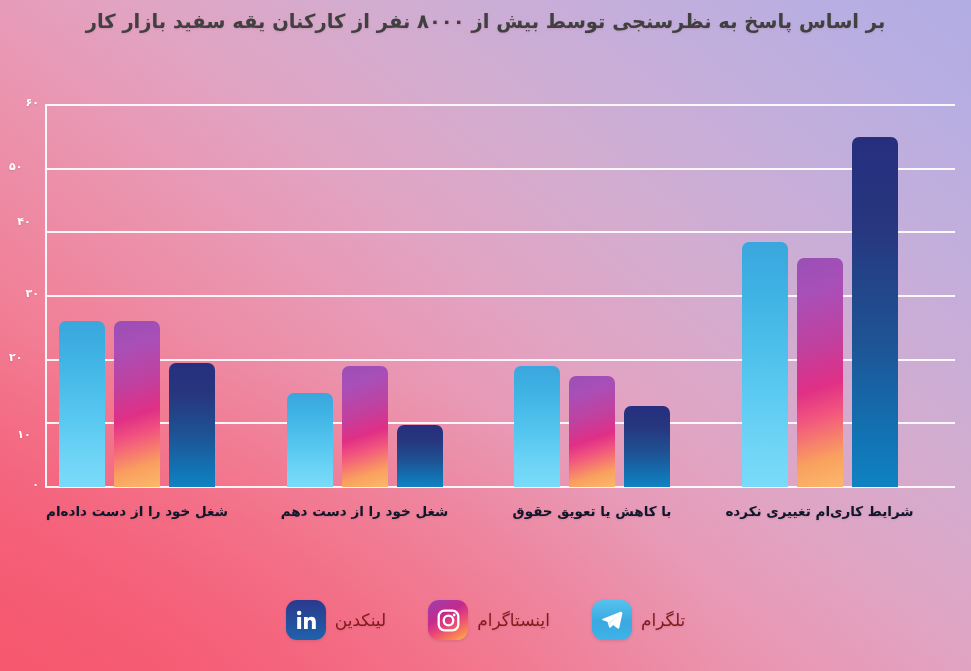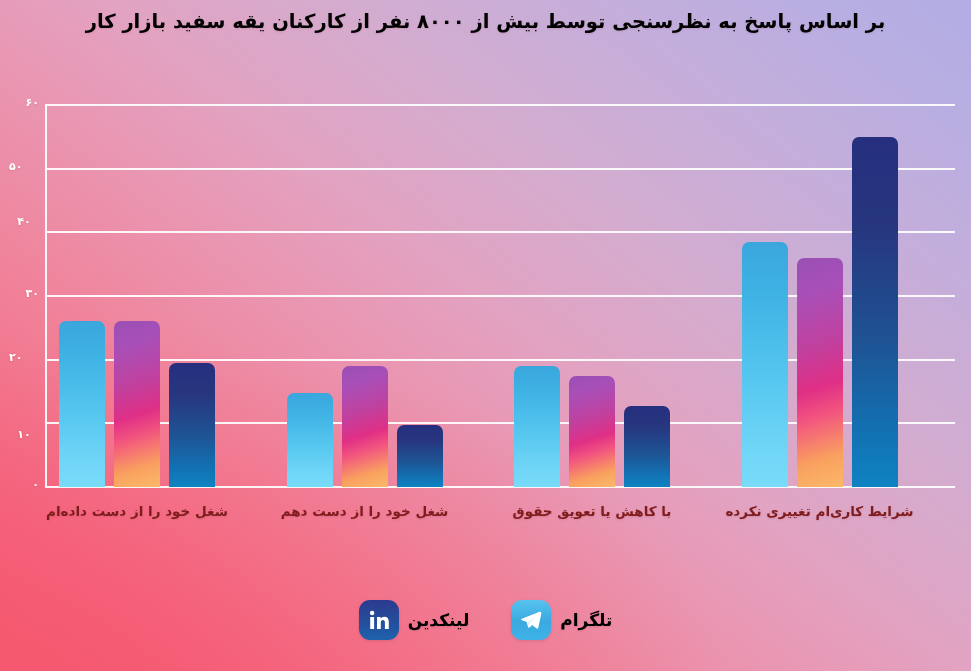--- a/index.html
+++ b/index.html
@@ -25,21 +25,21 @@
         #b2ade4 100%);
   }
   #bgtint{
     position:absolute;inset:0;
     background:radial-gradient(120% 90% at 8% 100%, rgba(246,86,110,.55) 0%, rgba(246,86,110,0) 55%);
   }
   
   #title{
     position:absolute;left:0;right:0;top:8px;
     text-align:center;
-    color:#000000;
+    color:#404040;
     font-size:19.5px;
     font-weight:bold;
     letter-spacing:0px;
     line-height:28px;
     padding:0 60px;
     box-sizing:border-box;
     direction:rtl;
     text-shadow:0 1px 2px rgba(150,60,90,.18);
   }
   
@@ -86,41 +86,41 @@
         #f9a05f 86%,
         #fbb96a 100%);
   }
   .bar.s2{
     background:linear-gradient(180deg,#252f7e 0%,#27367f 25%,#1e5394 58%,#1272b3 85%,#0f83c2 100%);
   }
   
   .catlabel{
     position:absolute;
     top:396px;
-    color:#7f1d1d;
+    color:#0f172a;
     font-size:13.5px;
     font-weight:bold;
     line-height:20px;
     text-align:center;
     direction:rtl;
     text-shadow:0 1px 2px rgba(150,60,90,.20);
   }
   
   #social{
     position:absolute;left:0;right:0;top:600px;
     display:flex;flex-direction:row;justify-content:center;align-items:center;
     gap:42px;
     direction:rtl;
   }
   .social-item{
     display:flex;flex-direction:row;align-items:center;gap:9px;
     direction:rtl;
   }
   .social-label{
-    color:#000000;font-size:17px;font-weight:bold;
+    color:#7f1d1d;font-size:17px;font-weight:normal;
     text-shadow:0 1px 2px rgba(150,60,90,.20);
     direction:rtl;
   }
   .social-icon{
     width:40px;height:40px;border-radius:11px;
     display:flex;align-items:center;justify-content:center;
     box-shadow:0 1px 3px rgba(130,50,80,.22);
     flex:0 0 auto;
   }
   .ic-telegram{background:linear-gradient(180deg,#56c2ef 0%,#3aa9e0 55%,#3fb3e8 100%);}
@@ -189,20 +189,30 @@
     <div class="social-item">
       <span class="social-label">تلگرام</span>
       <span class="social-icon ic-telegram">
         <svg width="24" height="24" viewBox="0 0 24 24">
           <path d="M21.2 3.6 2.9 10.7c-1 .4-1 1.3 0 1.6l4.5 1.4 1.7 5.2c.2.6.4.8.9.8.4 0 .6-.2.9-.5l2.2-2.1 4.6 3.4c.8.5 1.4.2 1.6-.8l3-14c.3-1.2-.5-1.8-1.1-1.5z" fill="#fff"></path>
           <path d="M8.6 14.5 17.9 8 9.9 15.2l-.3 3z" fill="#d7e9f5"></path>
         </svg>
       </span>
     </div>
     <div class="social-item">
+      <span class="social-label">اینستاگرام</span>
+      <span class="social-icon ic-instagram">
+        <svg width="25" height="25" viewBox="0 0 24 24">
+          <rect x="2.6" y="2.6" width="18.8" height="18.8" rx="5.6" fill="none" stroke="#fff" stroke-width="2.2"></rect>
+          <circle cx="12" cy="12" r="4.6" fill="none" stroke="#fff" stroke-width="2.2"></circle>
+          <circle cx="17.4" cy="6.7" r="1.35" fill="#fff"></circle>
+        </svg>
+      </span>
+    </div>
+    <div class="social-item">
       <span class="social-label">لینکدین</span>
       <span class="social-icon ic-linkedin">
         <svg width="24" height="24" viewBox="0 0 24 24">
           <rect x="3.2" y="9" width="3.9" height="12" fill="#fff"></rect>
           <circle cx="5.15" cy="5.1" r="2.25" fill="#fff"></circle>
           <path d="M10 9h3.7v1.7c.6-1.1 1.9-2 3.7-2 3 0 4.4 1.8 4.4 5.1V21h-3.9v-6.4c0-1.7-.6-2.6-2-2.6-1.3 0-2.1.9-2.1 2.6V21H10z" fill="#fff"></path>
         </svg>
       </span>
     </div>
   </div>

